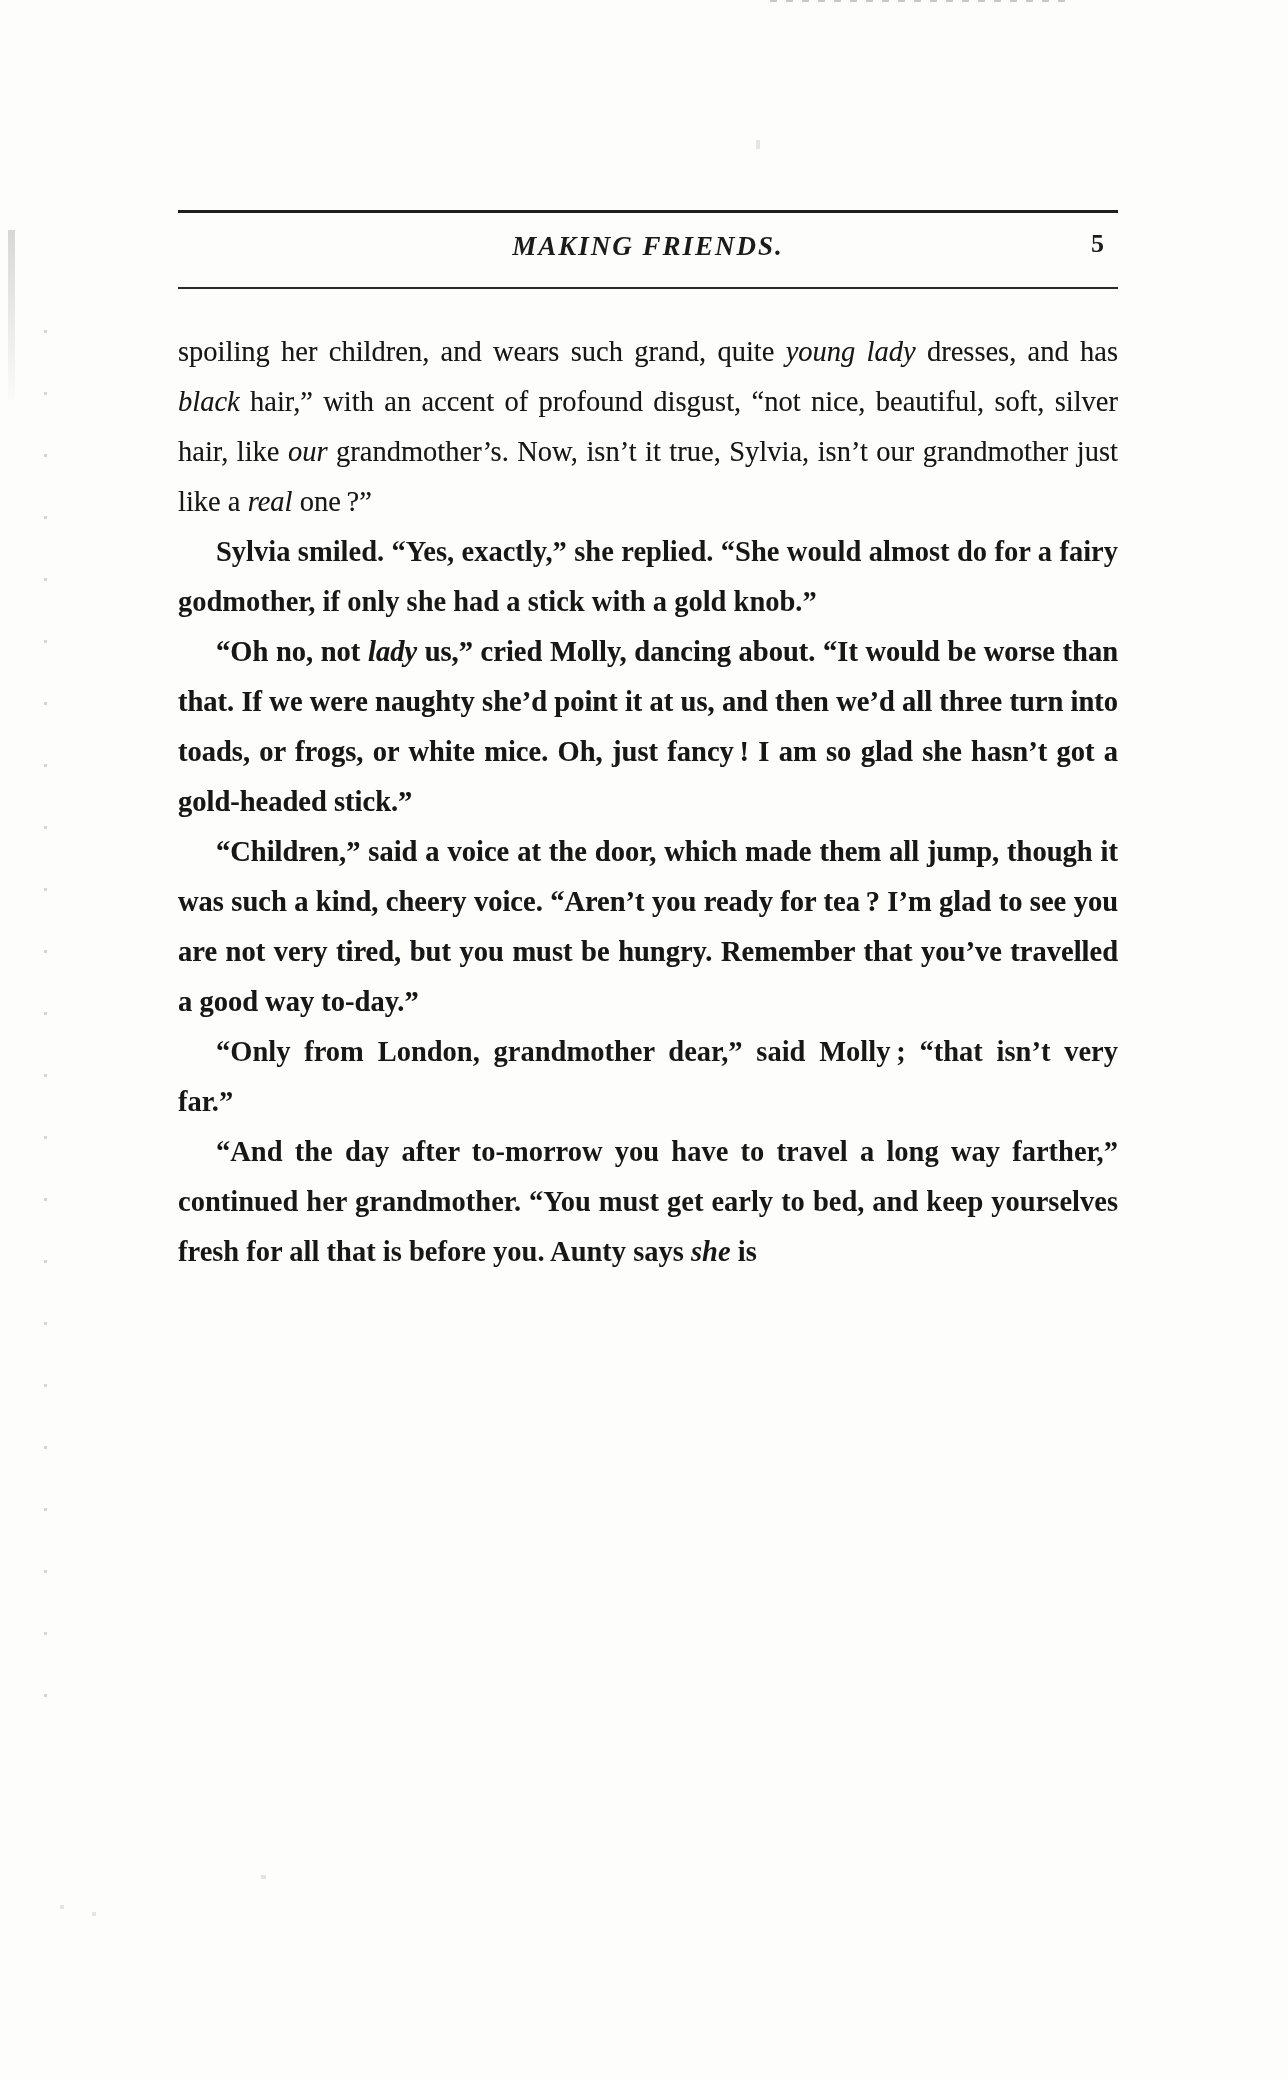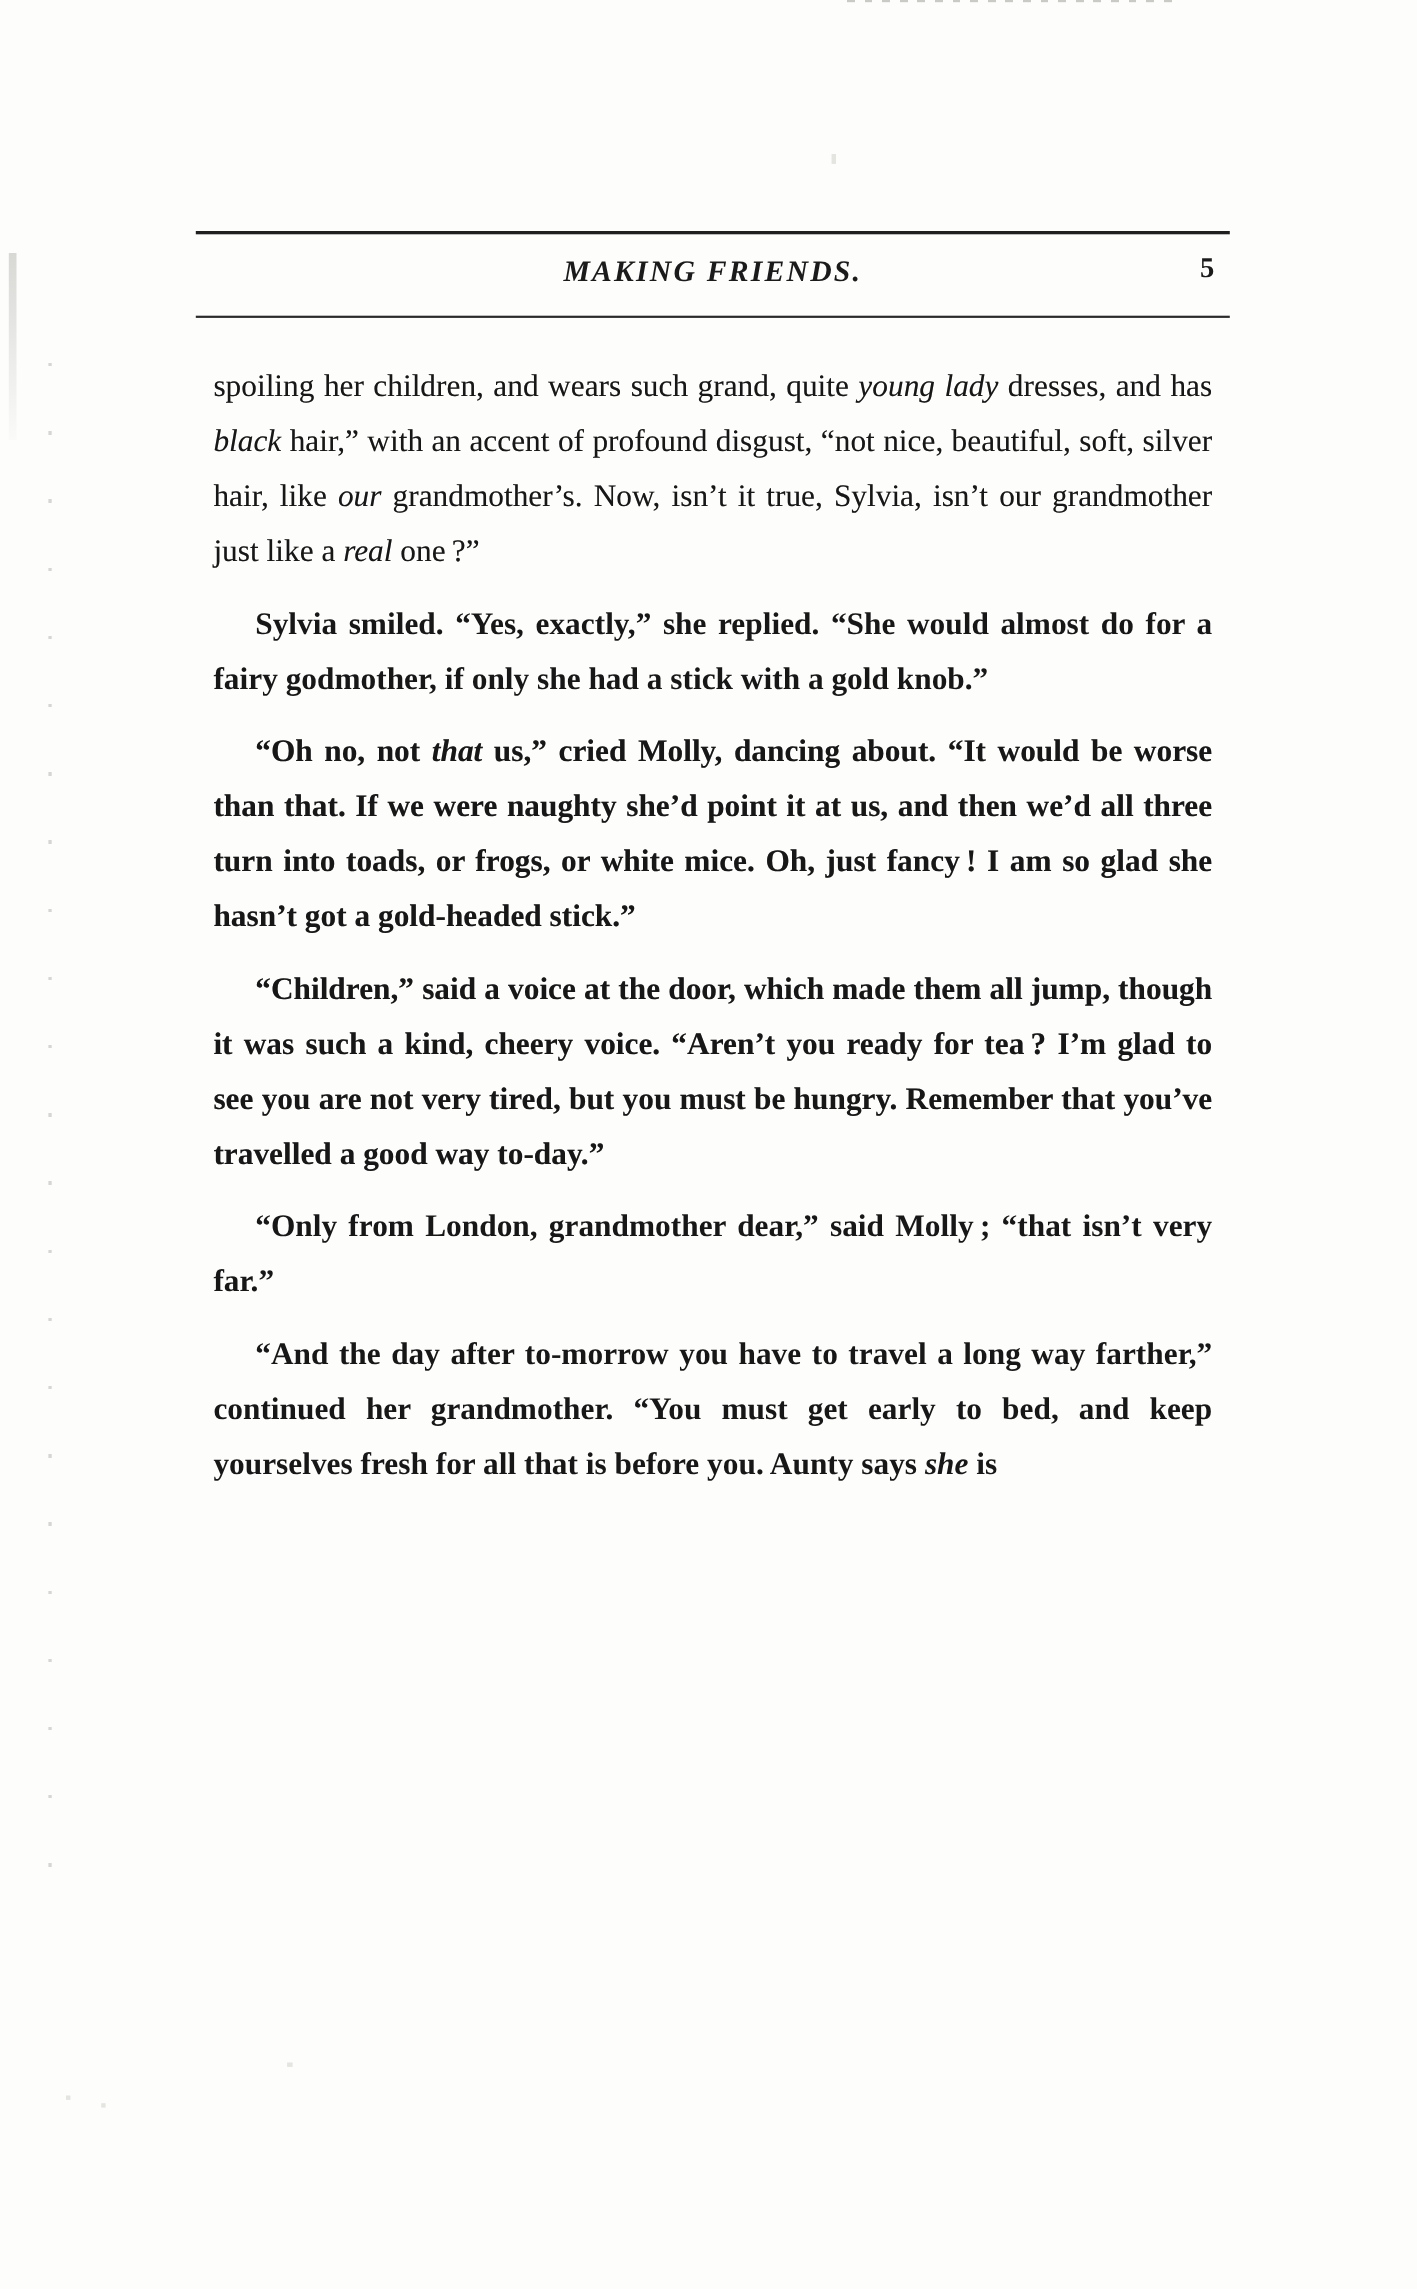--- a/index.html
+++ b/index.html
@@ -115,21 +115,21 @@
 
   .body-copy {
     margin-top: 38px;
     font-size: 28.5px;
     line-height: 50px;
     text-align: justify;
     text-justify: inter-word;
     color: #171717;
   }
   .body-copy p {
-    margin: 16px;
+    margin: 0;
     text-indent: 0;
   }
   .body-copy p.indent {
     text-indent: 38px;
     font-weight: bold;
   }
   .body-copy i {
     font-style: italic;
   }
 
@@ -161,20 +161,20 @@
     <div class="header-row">
       <div class="running-head">MAKING FRIENDS.</div>
       <div class="folio">5</div>
     </div>
 
     <div class="header-rule-bottom"></div>
 
     <div class="body-copy" id="body-copy">
         <p id="para-1">spoiling her children, and wears such grand, quite <i>young lady</i> dresses, and has <i>black</i> hair,” with an accent of profound disgust, “not nice, beautiful, soft, silver hair, like <i>our</i> grandmother’s.   Now, isn’t it true, Sylvia, isn’t our grandmother just like a <i>real</i> one ?”</p>
         <p id="para-2" class="indent">Sylvia smiled.   “Yes, exactly,” she replied.   “She would almost do for a fairy godmother, if only she had a stick with a gold knob.”</p>
-        <p id="para-4" class="indent">“Oh no, not <i>that</i> us,” cried Molly, dancing about. “It would be worse than that.   If we were naughty she’d point it at us, and then we’d all three turn into toads, or frogs, or white mice.   Oh, just fancy !   I am so glad she hasn’t got a gold-headed stick.”</p>
+        <p id="para-4" class="indent">“Oh no, not <i>lady</i> us,” cried Molly, dancing about. “It would be worse than that.   If we were naughty she’d point it at us, and then we’d all three turn into toads, or frogs, or white mice.   Oh, just fancy !   I am so glad she hasn’t got a gold-headed stick.”</p>
         <p id="para-5" class="indent">“Children,” said a voice at the door, which made them all jump, though it was such a kind, cheery voice.   “Aren’t you ready for tea ? I’m glad to see you are not very tired, but you must be hungry. Remember that you’ve travelled a good way to-day.”</p>
         <p id="para-6" class="indent">“Only from London, grandmother dear,” said Molly ; “that isn’t very far.”</p>
         <p id="para-7" class="indent">“And the day after to-morrow you have to travel a long way farther,” continued her grandmother. “You must get early to bed, and keep yourselves fresh for all that is before you.   Aunty says <i>she</i> is</p>
       </div>
 
   </div>
 </div>
 
 </body></html>

